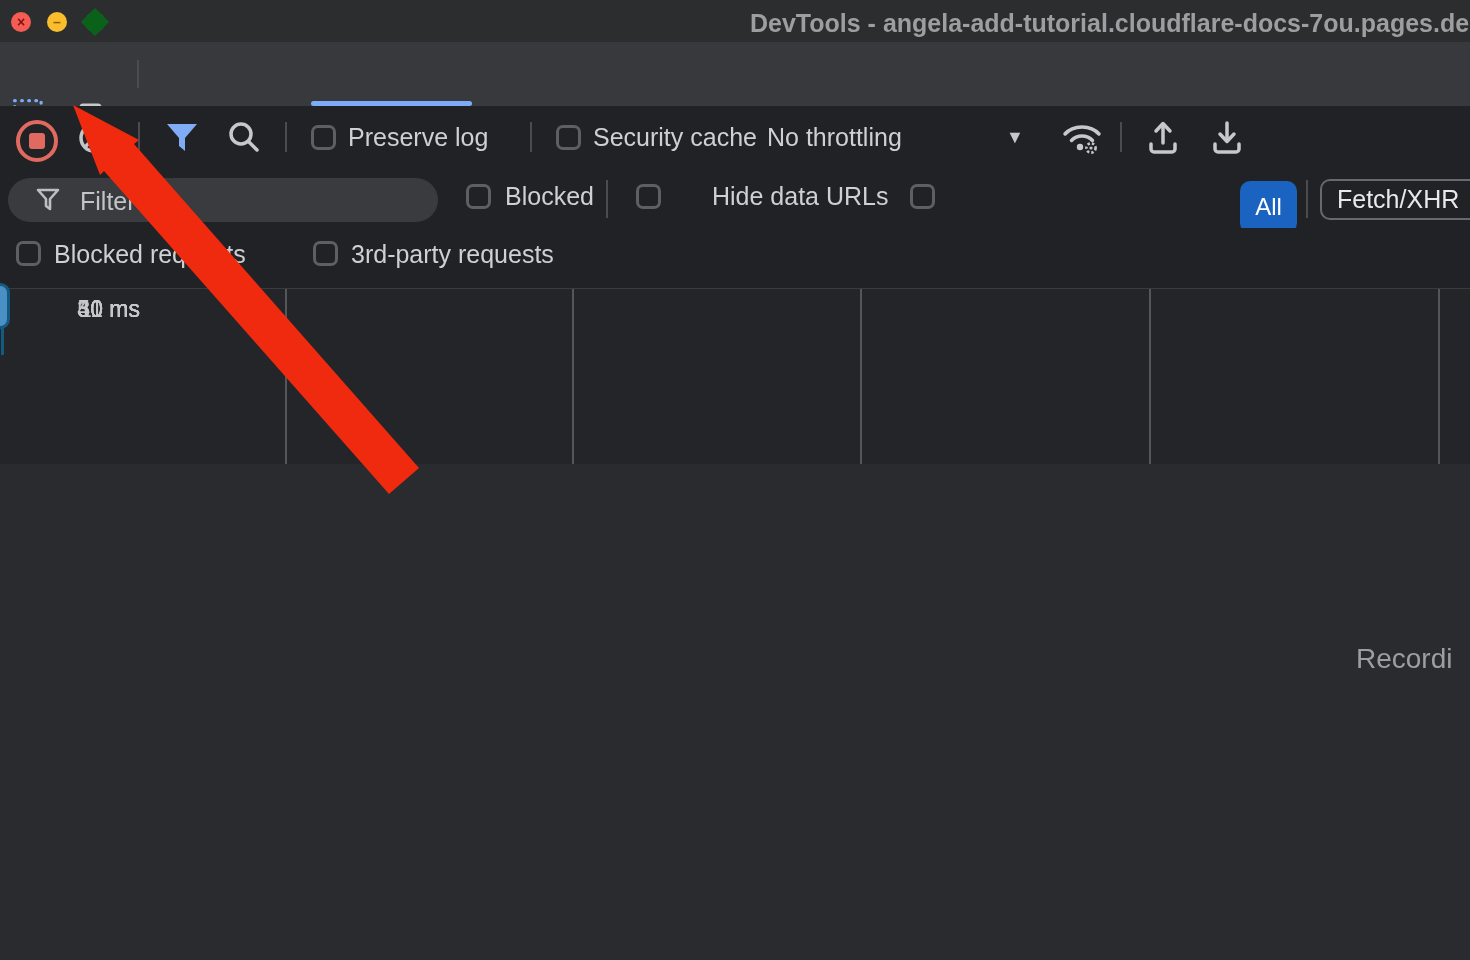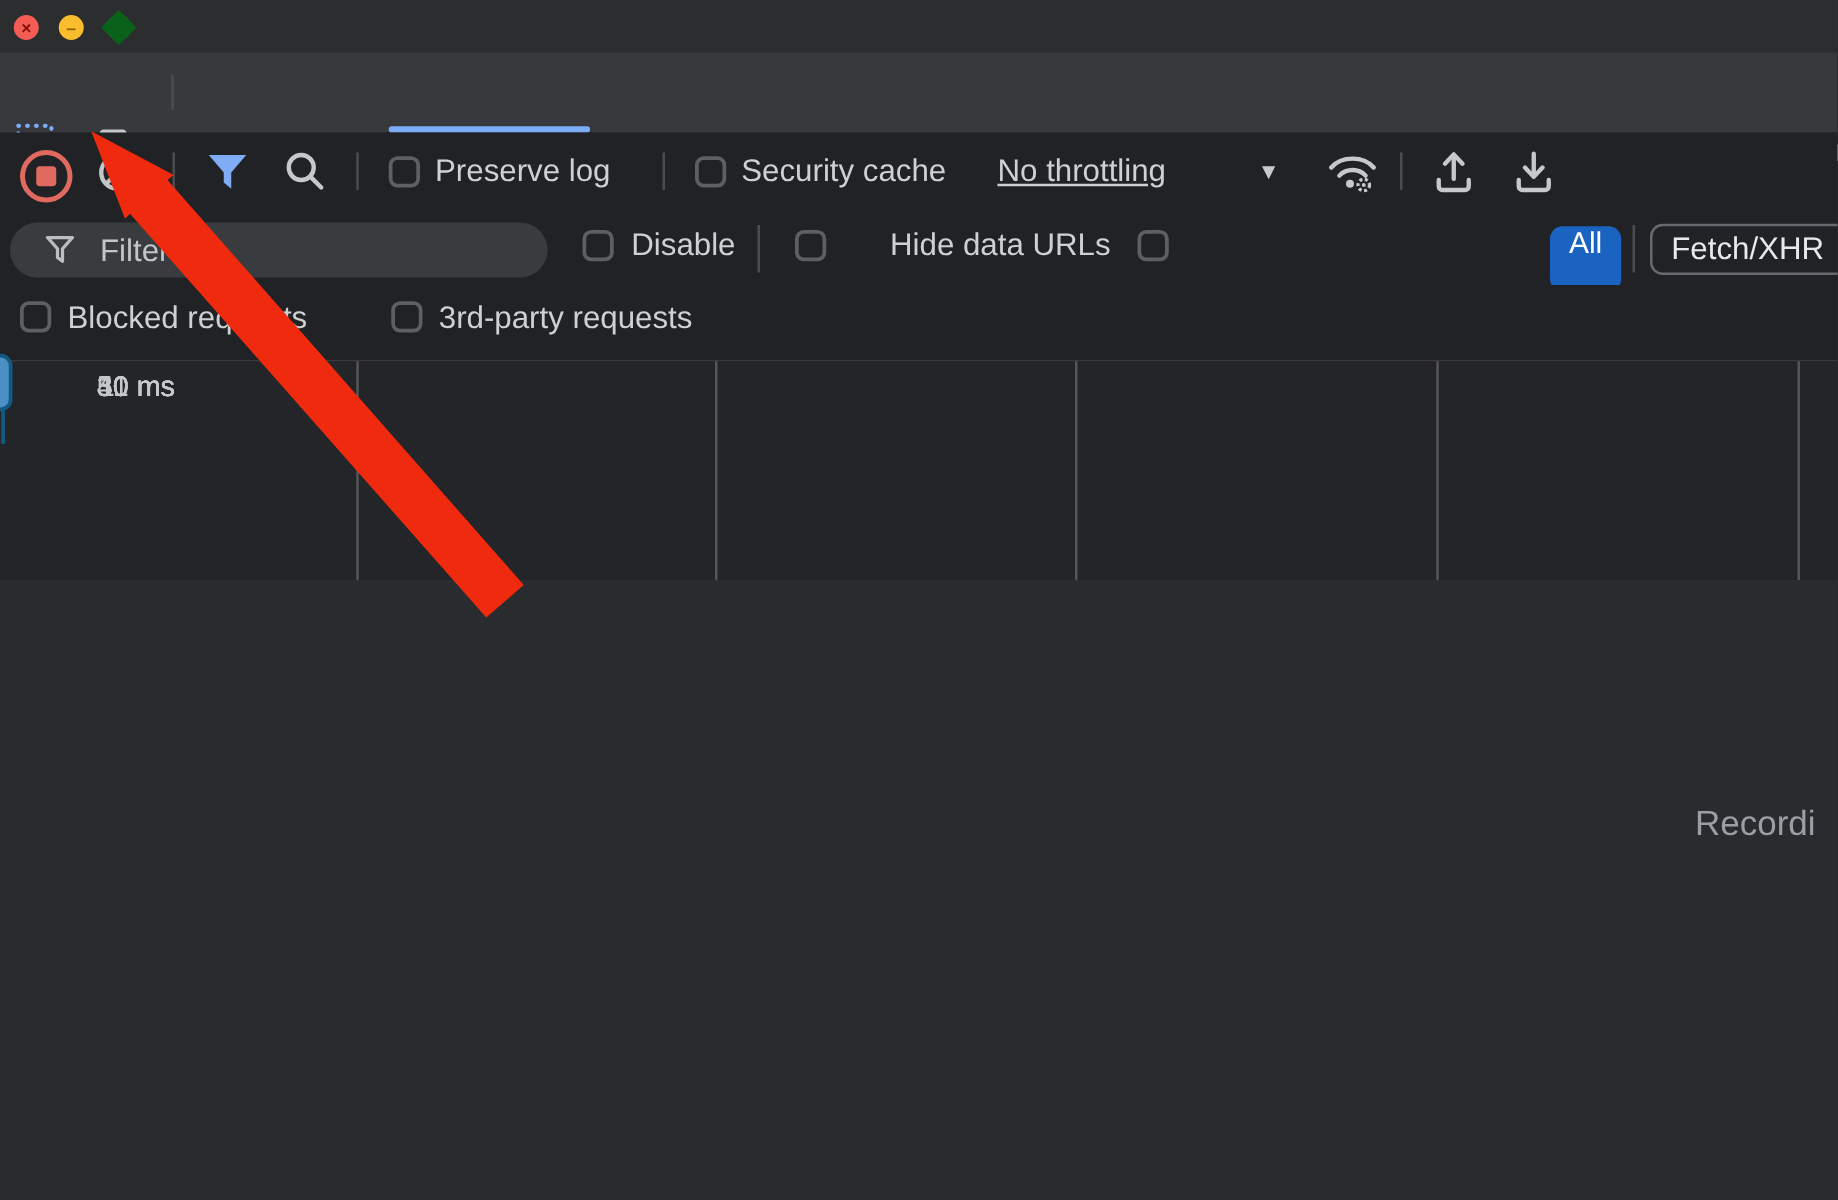--- a/index.html
+++ b/index.html
@@ -34,21 +34,21 @@
   .row3{top:228px;height:60px;}
   .cb{width:25px;height:25px;border:3px solid #5d5f63;border-radius:7px;background:transparent;box-sizing:border-box;}
   .lbl{font-size:25px;color:#ced0d2;white-space:nowrap;line-height:25px;}
   .record{left:16px;top:14px;width:34px;height:34px;border:4px solid #e06a60;border-radius:50%;box-sizing:content-box;}
   .record::after{content:"";position:absolute;left:9px;top:9px;width:16px;height:16px;background:#e06a60;border-radius:3px;}
   .filter-pill{left:8px;top:10px;width:430px;height:44px;border-radius:22px;background:#3a3b3f;}
   .filter-input{position:absolute;left:70px;top:8px;width:330px;height:28px;background:transparent;border:none;outline:none;
     font-family:"Liberation Sans","DejaVu Sans",sans-serif;font-size:25px;color:#e8e9eb;}
   .filter-input::placeholder{color:#c2c5c8;opacity:1;}
   .all-pill{left:1240px;top:13px;width:57px;height:52px;border-radius:10px;background:#1b63c0;color:#ffffff;
-    display:flex;justify-content:center;font-size:24px;}
+    display:flex;align-items:center;justify-content:center;font-size:24px;}
   .fetch-btn{left:1320px;top:11px;width:170px;height:41px;border-radius:10px;border:2px solid #66696d;box-sizing:border-box;
     display:flex;align-items:center;font-size:25px;color:#e8e9eb;padding-left:15px;}
   
   .timeline{left:0;top:288px;width:1470px;height:176px;background:#242529;border-top:1px solid #3a3b3d;border-bottom:2px solid #47484b;box-sizing:content-box;}
   .tl-div{top:0;width:2px;height:176px;background:#55565a;}
   .tl-div:nth-of-type(1){left:285px;}
   .tl-div:nth-of-type(2){left:572px;}
   .tl-div:nth-of-type(3){left:860px;}
   .tl-div:nth-of-type(4){left:1149px;}
   .tl-div:nth-of-type(5){left:1438px;}
@@ -73,20 +73,21 @@
 <div class="abs titlebar">
   <div class="abs light light-close">
       <span>×</span>
     </div>
   <div class="abs light light-min">
       <span>–</span>
     </div>
   <div class="abs light light-zoom">
       <span class="zoom-slash"></span>
     </div>
+  <div class="abs win-title">DevTools - angela-add-tutorial.cloudflare-docs-7ou.pages.de</div>
 </div>
 
 <div class="abs tabbar">
   <div class="abs icon-btn" style="left:12px;">
     <span>
       <svg width="36" height="36" viewBox="0 0 34 34">
         <rect x="2.5" y="2.5" width="25" height="25" fill="none" stroke="#7cacf8" stroke-width="3.2" stroke-linecap="round" stroke-dasharray="0.5 6.2"></rect>
         <line x1="10" y1="30" x2="19" y2="17" stroke="#7cacf8" stroke-width="4"></line>
         <polygon points="23,8 26,21 13,16.5" fill="#7cacf8"></polygon>
       </svg>
@@ -139,21 +140,21 @@
         <line x1="21.5" y1="21.5" x2="30" y2="30" stroke="#c6c8ca" stroke-width="3.5" stroke-linecap="round"></line>
       </svg>
     </span>
   </span>
   <div class="abs vsep" style="left:285px;top:16px;height:30px;"></div>
   <span class="abs cb" style="left:311px;top:19px;"></span>
   <span class="abs lbl" style="left:348px;top:19px;">Preserve log</span>
   <div class="abs vsep" style="left:530px;top:16px;height:30px;"></div>
   <span class="abs cb" style="left:556px;top:19px;"></span>
   <span class="abs lbl" style="left:593px;top:19px;">Security cache</span>
-  <span class="abs lbl" style="left:798px;top:19px;text-decoration:underline;">No throttling</span>
+  <span class="abs lbl" style="left:767px;top:19px;">No throttling</span>
   <span class="abs" style="left:1006px;top:21px;font-size:18px;color:#c6c8ca;">▼</span>
   <span class="abs" style="left:1060px;top:13px;">
     <span>
       <svg width="44" height="38" viewBox="0 0 44 38">
         <path d="M5 15 C13 5.5 31 5.5 39 15" fill="none" stroke="#c6c8ca" stroke-width="3.5" stroke-linecap="round"></path>
         <path d="M11.5 21.5 C17 15.5 27 15.5 32.5 21.5" fill="none" stroke="#c6c8ca" stroke-width="3.5" stroke-linecap="round"></path>
         <circle cx="20" cy="28" r="3.2" fill="#c6c8ca"></circle>
         <circle cx="31" cy="29" r="4.6" fill="none" stroke="#c6c8ca" stroke-width="2.6" stroke-dasharray="2.4 2"></circle>
         <circle cx="31" cy="29" r="1.6" fill="#c6c8ca"></circle>
       </svg>
@@ -183,21 +184,21 @@
 <div class="abs row row2">
   <div class="abs filter-pill">
     <span class="abs" style="left:28px;top:10px;">
       <svg width="24" height="24" viewBox="0 0 24 24">
         <polygon points="2,2 22,2 14,11 14,21 10,18 10,11" fill="none" stroke="#bcbfc2" stroke-width="2.6" stroke-linejoin="round"></polygon>
       </svg>
     </span>
     <input class="filter-input" placeholder="Filter" style="">
   </div>
   <span class="abs cb" style="left:466px;top:16px;"></span>
-  <span class="abs lbl" style="left:505px;top:16px;">Disable</span>
+  <span class="abs lbl" style="left:505px;top:16px;">Blocked</span>
   <div class="abs vsep" style="left:606px;top:12px;height:38px;"></div>
   <span class="abs cb" style="left:636px;top:16px;"></span>
   <span class="abs lbl" style="left:712px;top:16px;">Hide data URLs</span>
   <span class="abs cb" style="left:910px;top:16px;"></span>
   <div class="abs all-pill">
     <span>All</span>
   </div>
   <div class="abs vsep" style="left:1306px;top:12px;height:38px;"></div>
   <div class="abs fetch-btn">
     <span>Fetch/XHR</span>

